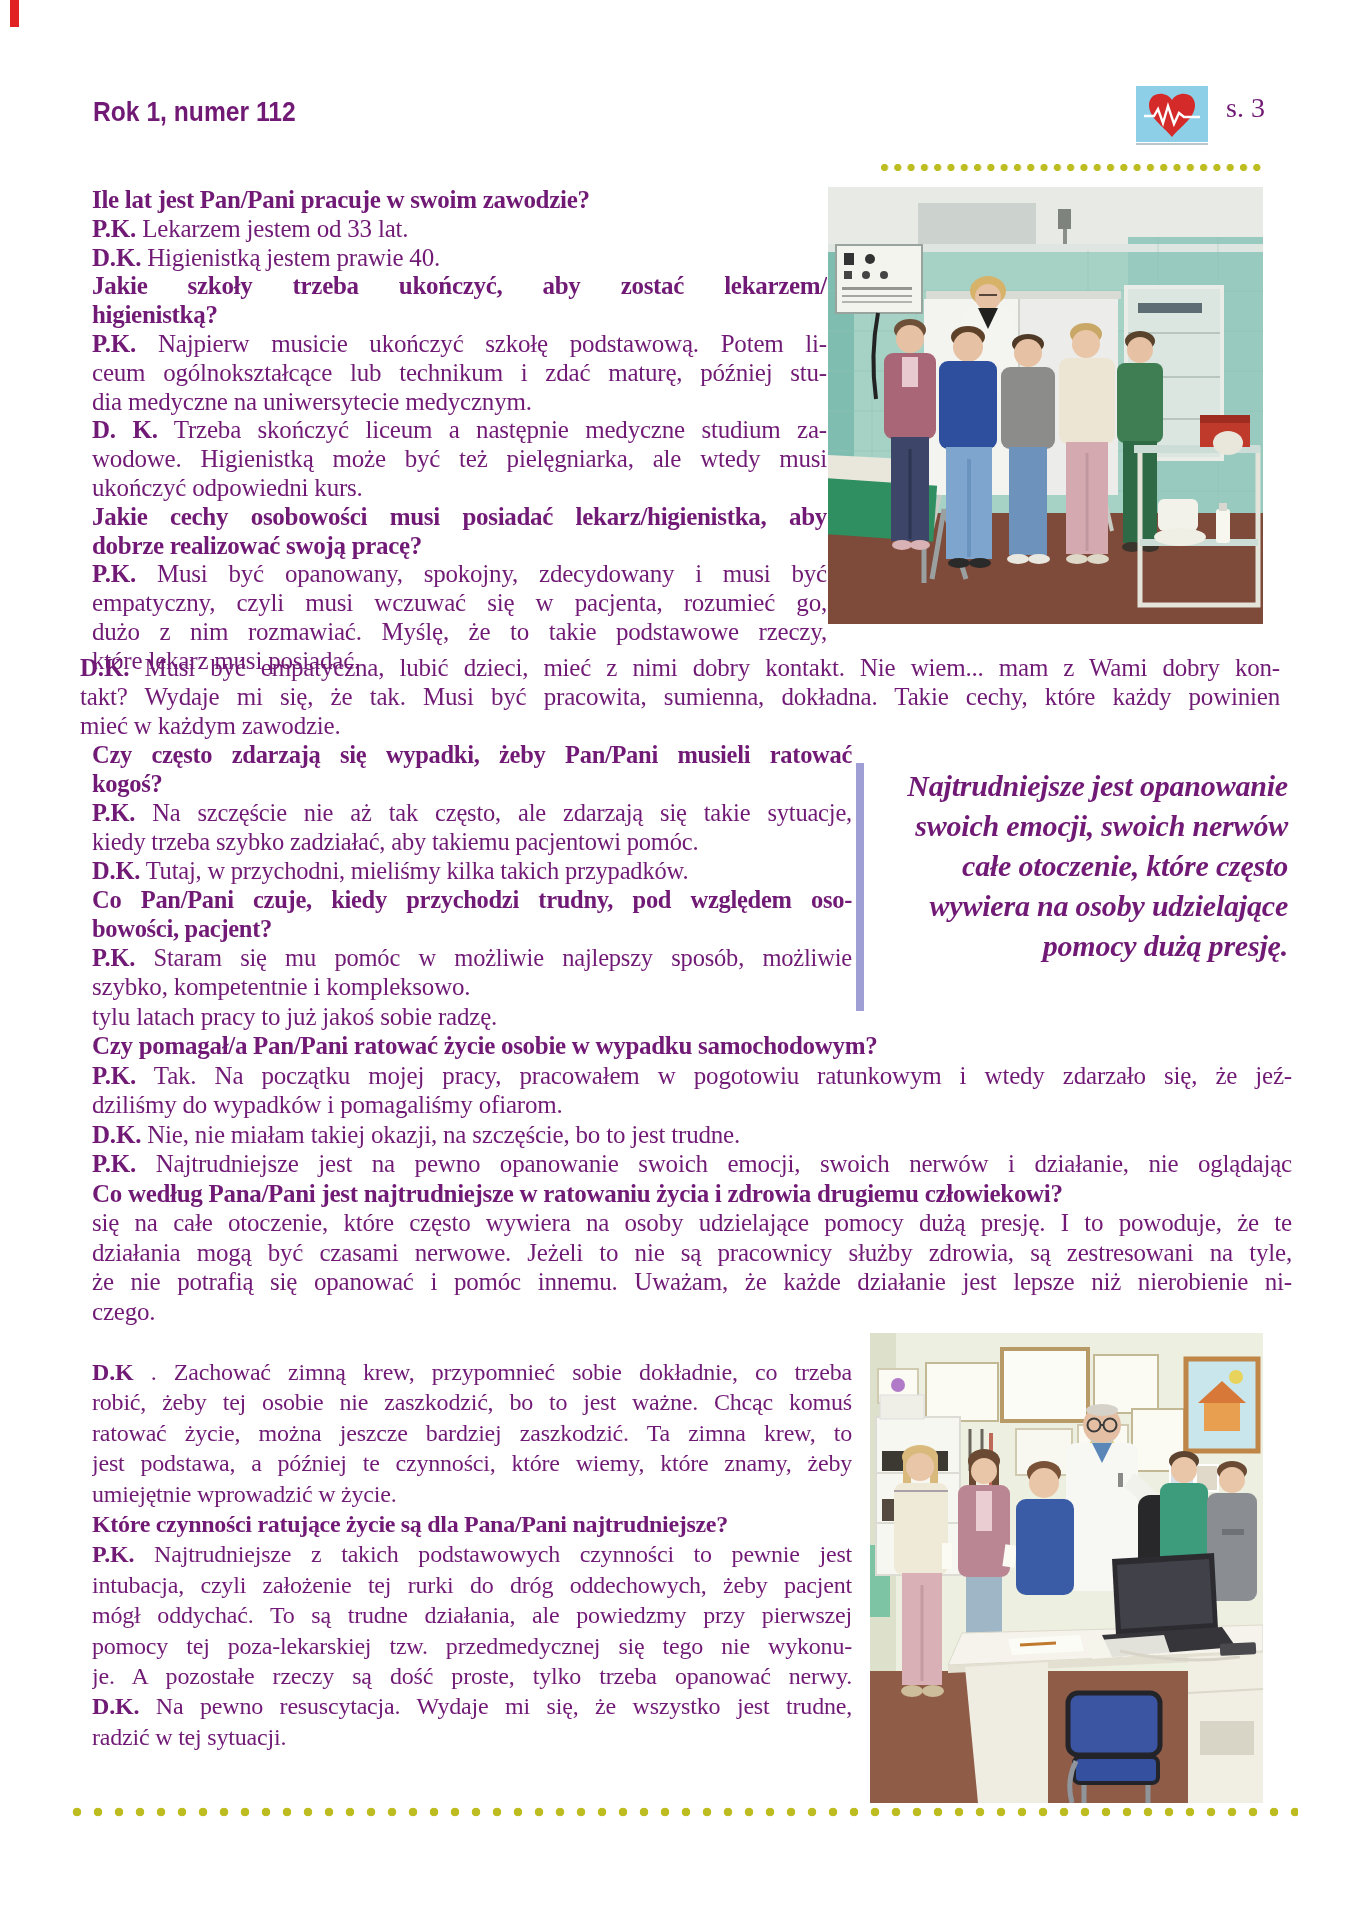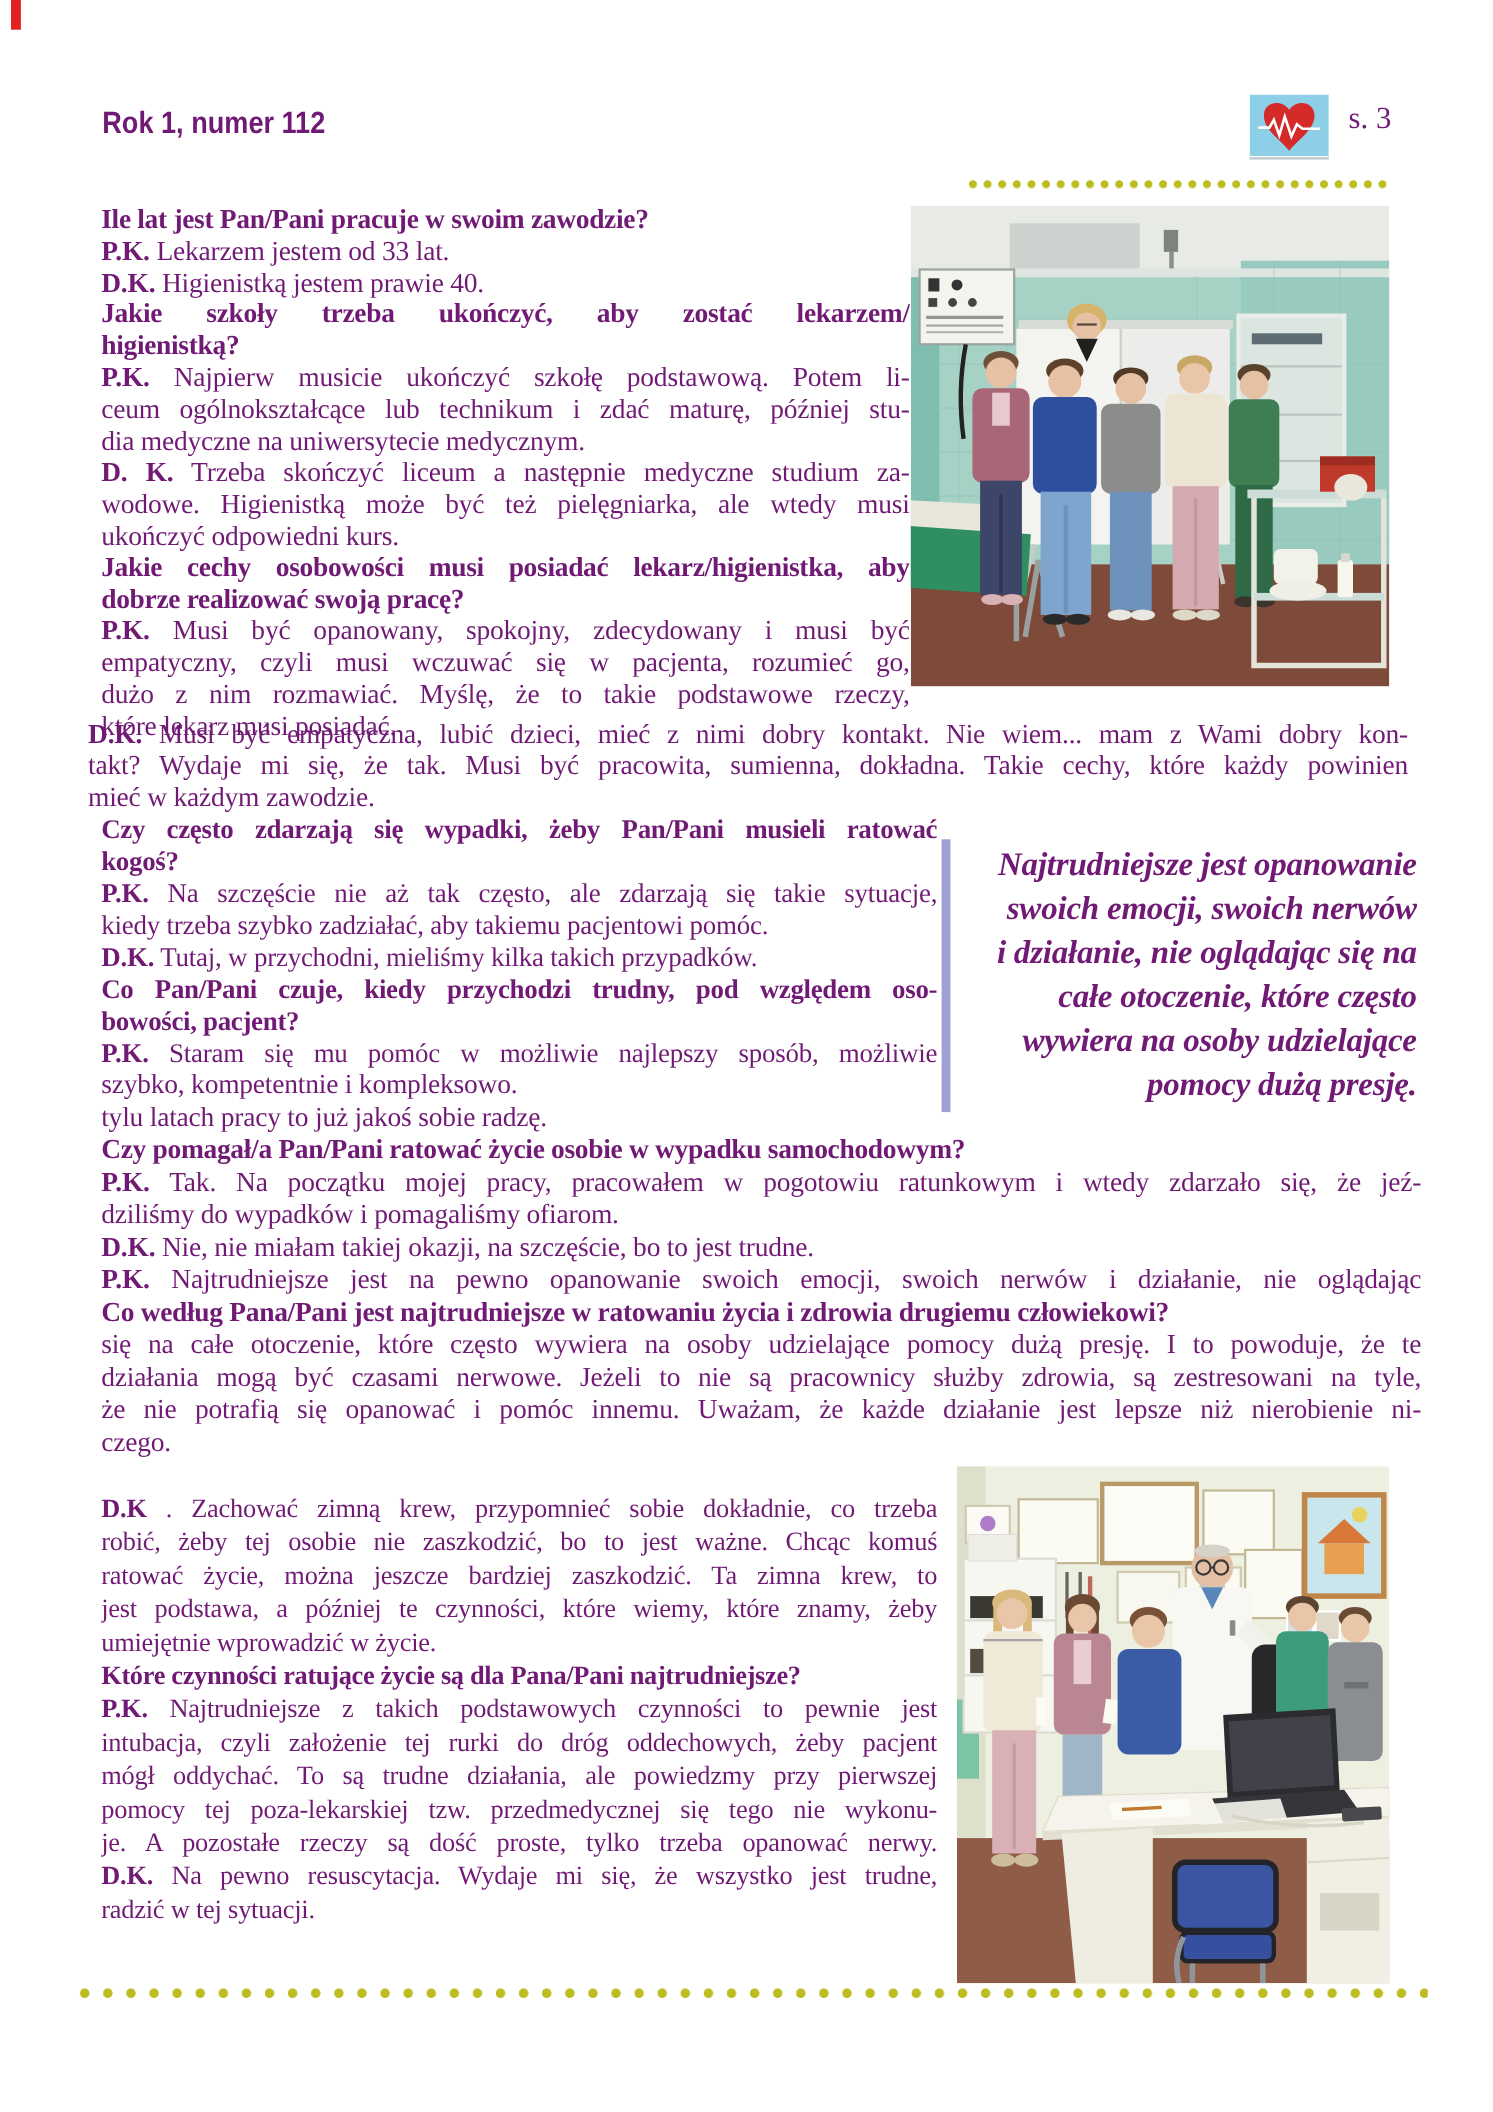--- a/index.html
+++ b/index.html
@@ -127,21 +127,20 @@
       <div class="ln just">pomocy tej poza-lekarskiej tzw. przedmedycznej się tego nie wykonu-</div>
       <div class="ln just">je. A pozostałe rzeczy są dość proste, tylko trzeba opanować nerwy.</div>
       <div class="ln just"><b>D.K.</b> Na pewno resuscytacja. Wydaje mi się, że wszystko jest trudne,</div>
       <div class="ln">radzić w tej sytuacji.</div>
     </div>
 
   <div class="abs quote-bar"></div>
   <div class="txt quote">
       <div class="ln">Najtrudniejsze jest opanowanie</div>
       <div class="ln">swoich emocji, swoich nerwów</div>
-      <div class="ln">i działanie, nie oglądając się na</div>
       <div class="ln">całe otoczenie, które często</div>
       <div class="ln">wywiera na osoby udzielające</div>
       <div class="ln">pomocy dużą presję.</div>
     </div>
 
   <span class="photo photo1">
     <svg viewBox="0 0 435 437" xmlns="http://www.w3.org/2000/svg">
       <rect width="435" height="437" fill="#e7eae5"></rect>
       <rect x="90" y="16" width="118" height="50" fill="#ccd3ce"></rect>
       <rect x="230" y="22" width="13" height="20" fill="#7e837e"></rect>

